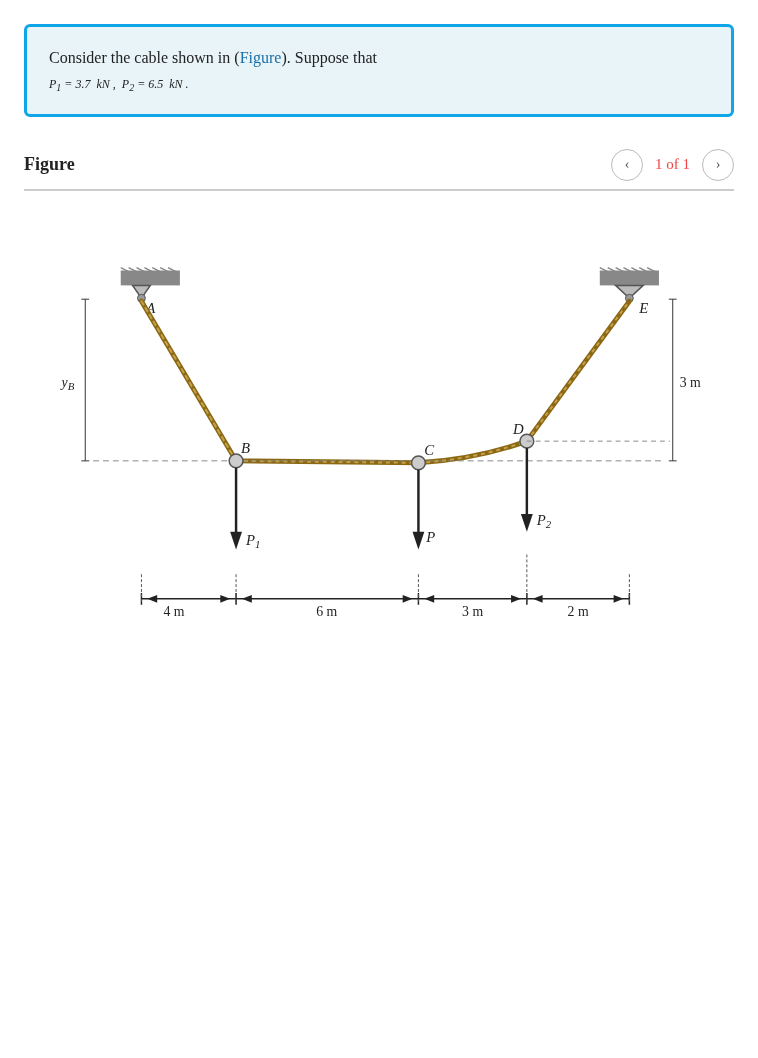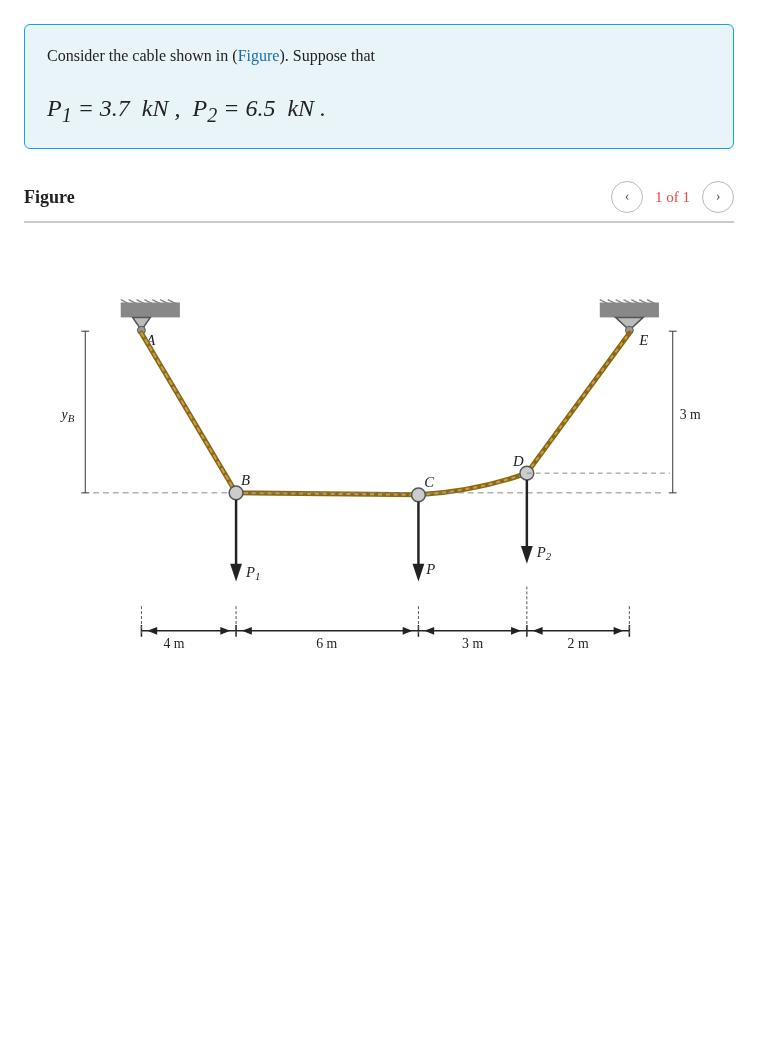--- a/index.html
+++ b/index.html
@@ -7,39 +7,39 @@
       width: 758px;
       min-height: 1058px;
       background: #fff;
       font-family: Georgia, 'Times New Roman', serif;
       font-size: 16px;
       color: #222;
     }
 
     .problem-box {
       background: #e8f4f8;
-      border: 1px solid #0ea5e9;
+      border: 3px solid #0ea5e9;
       border-radius: 6px;
       margin: 24px 24px 0 24px;
       padding: 18px 11px 18px 22px;
       line-height: 1.6;
     }
 
     .problem-text {
       font-size: 16px;
     }
 
     .problem-text .fig-link {
       color: #1a6fa8;
     }
 
     .problem-math {
-      font-size: 24px;
+      font-size: 12px;
       font-style: italic;
-      margin-top: 20px;
+      margin-top: 4px;
     }
 
     .figure-section {
       margin: 32px 24px 0 24px;
     }
 
     .figure-header {
       display: flex;
       align-items: center;
       justify-content: space-between;

